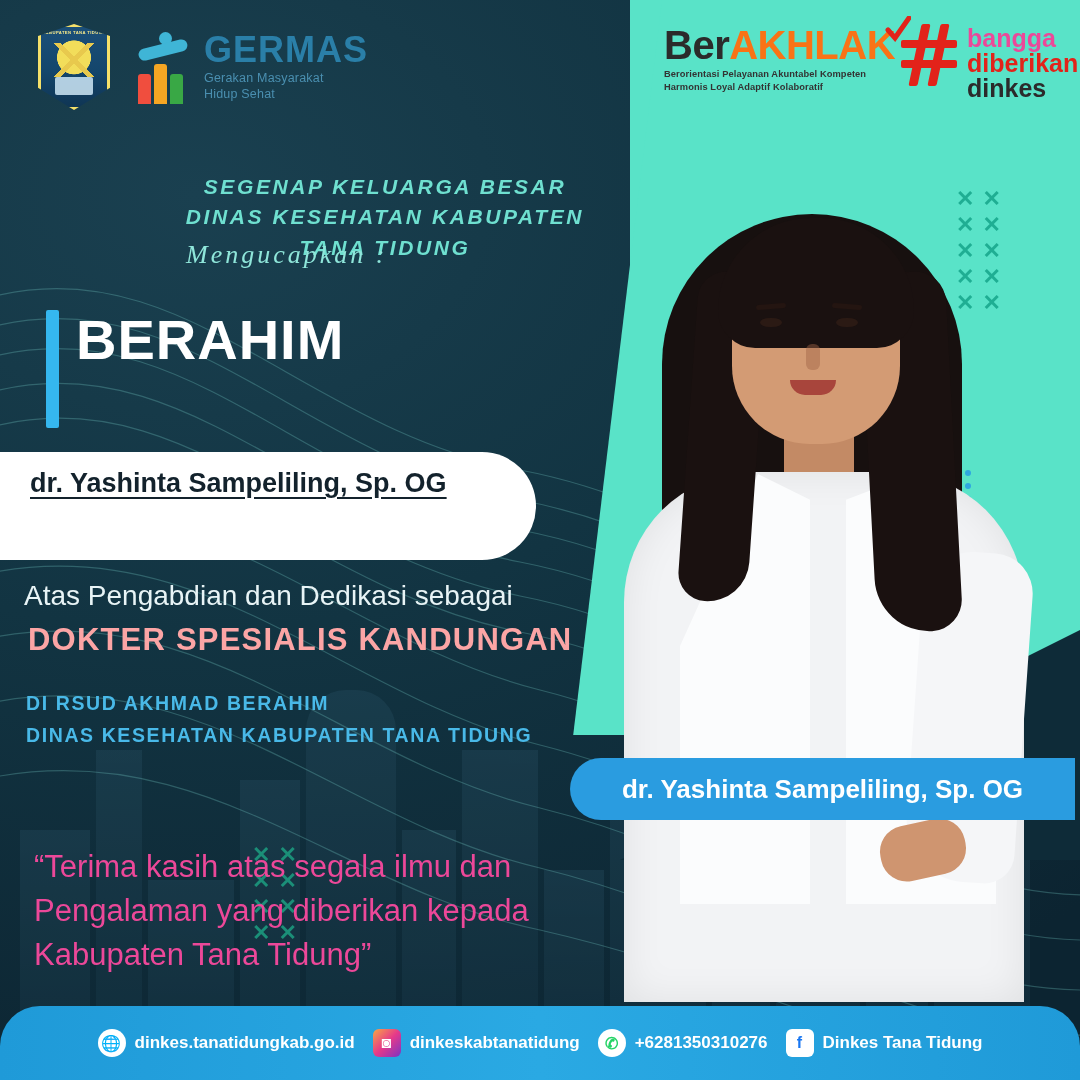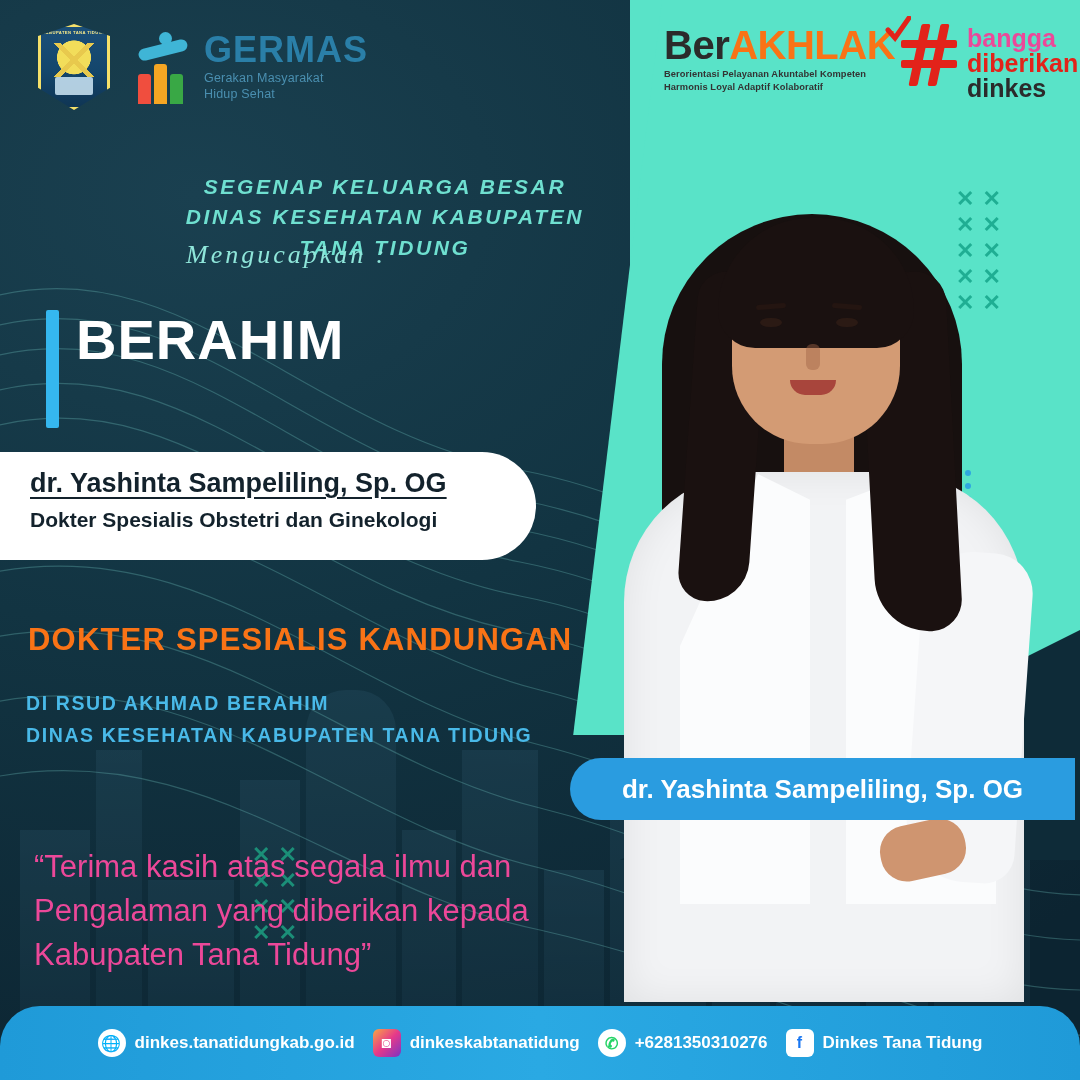--- a/index.html
+++ b/index.html
@@ -140,21 +140,21 @@
   }
   .name-card .n1 {
     font-size:27px; font-weight:700; color:#13222c;
     text-decoration:underline; text-underline-offset:5px;
   }
   .name-card .n2 { font-size:21px; font-weight:700; color:#13222c; margin-top:9px; }
 
   .atas { position:absolute; left:24px; top:580px; font-size:28px; color:#e8f4f6; }
   .spesialis {
     position:absolute; left:28px; top:622px; font-size:31px; font-weight:700;
-    color:#f97316; letter-spacing:1.2px;
+    color:#fca5a5; letter-spacing:1.2px;
   }
   .place {
     position:absolute; left:26px; top:687px; color:#49b9e8;
     font-size:19.5px; font-weight:700; letter-spacing:1.6px; line-height:1.65;
   }
 
   .quote {
     position:absolute; left:34px; top:845px; width:640px;
     font-size:31px; color:#ec4899; line-height:1.42;
   }
@@ -433,23 +433,23 @@
   </div>
   <div class="mengucapkan">Mengucapkan :</div>
 
   <div class="tk-wrap">
     <div class="tk-bar"></div>
     <div class="tk-l2">BERAHIM</div>
   </div>
 
   <div class="name-card">
     <div class="n1">dr. Yashinta Sampeliling, Sp. OG</div>
-    <div class="n2">Dokter Spesialis Obstetri dan Ginekologi</div>
-  </div>
-
+  </div>
+
+  <div class="atas">Atas Pengabdian dan Dedikasi sebagai</div>
   <div class="spesialis">DOKTER SPESIALIS KANDUNGAN</div>
   <div class="place">
     <div>DI RSUD AKHMAD BERAHIM</div>
     <div>DINAS KESEHATAN KABUPATEN TANA TIDUNG</div>
   </div>
 
   <div class="quote">“Terima kasih atas segala ilmu dan Pengalaman yang diberikan kepada Kabupaten Tana Tidung”</div>
 
   <div class="doctor">
     <div class="doc-hair-back"></div>

